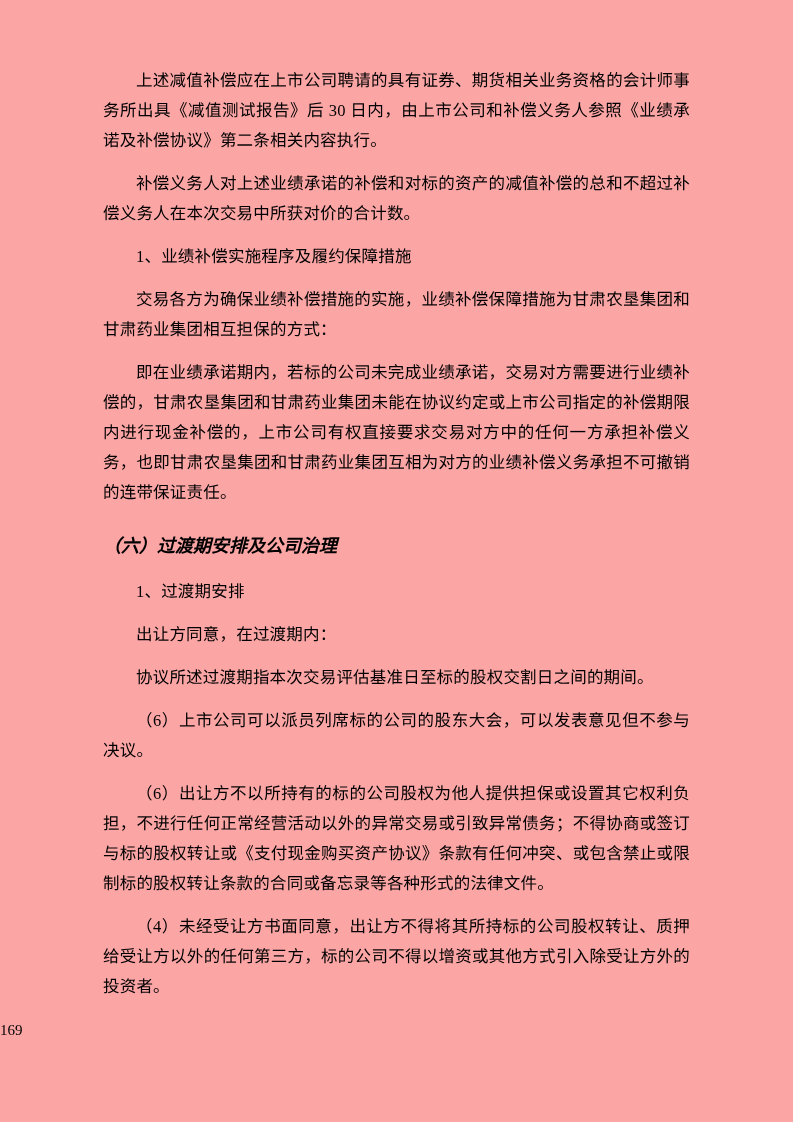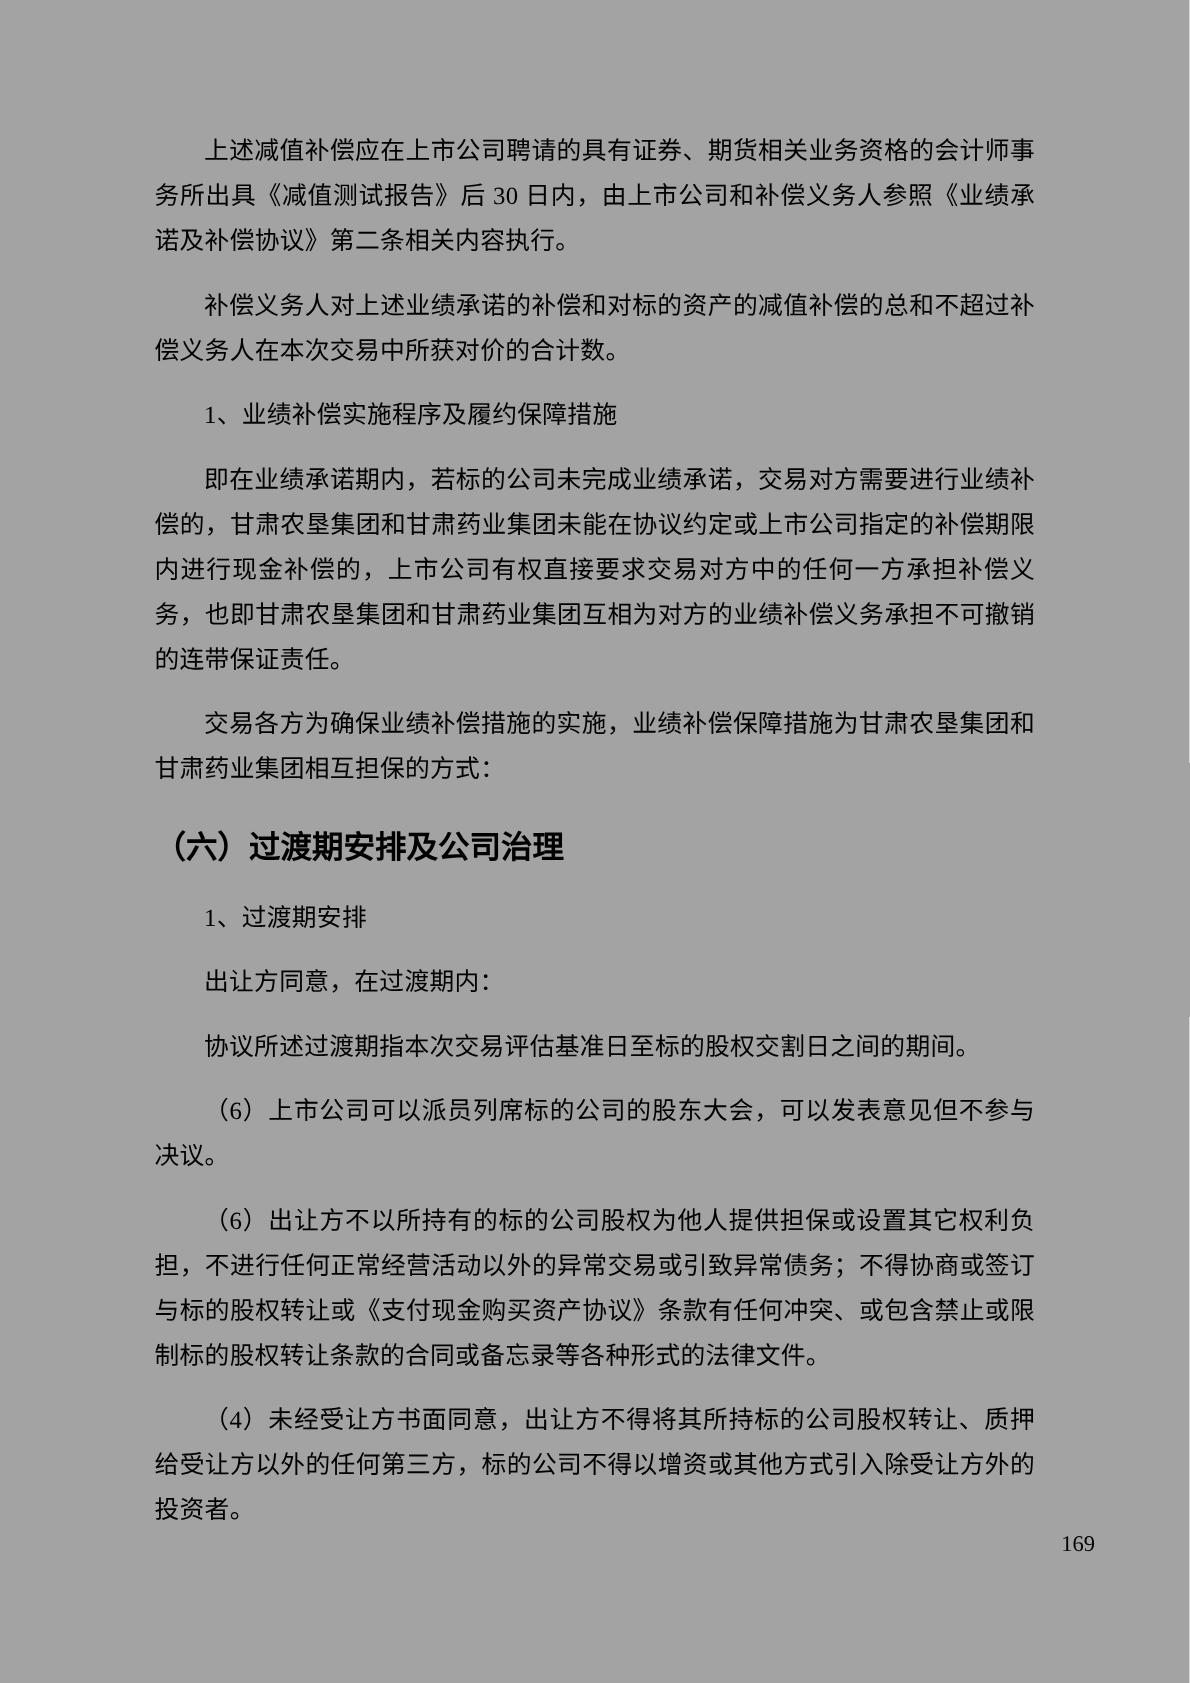--- a/index.html
+++ b/index.html
@@ -4,67 +4,68 @@
 <style>
   html, body {
     margin: 0;
     padding: 0;
     background: #ffffff;
   }
   .page {
     position: relative;
     width: 793px;
     height: 1122px;
-    background: #a3a3a3;
+    background: #fca5a5;
     box-sizing: border-box;
-    padding: 86px 103px 0 103px;
+    padding: 66px 103px 0 103px;
     overflow: hidden;
     color: #000000;
     font-family: "Liberation Serif", "DejaVu Serif", serif;
   }
   .para {
     font-size: 16.5px;
     line-height: 30px;
     text-align: justify;
     text-indent: 2em;
     margin: 0 0 13px 0;
     letter-spacing: 0.2px;
   }
   .section-heading {
     font-family: "Liberation Sans", "DejaVu Sans", sans-serif;
     font-weight: bold;
-    font-size: 21px;
+    font-size: 18px;
     line-height: 32px;
     text-indent: 0;
     margin: 22px 0 15px 0;
+    font-style: italic;
   }
   .page-number {
     position: absolute;
     top: 1020px;
     left: 0;
     width: 730px;
-    text-align: right;
+    text-align: left;
     font-size: 15px;
     line-height: 20px;
   }
 </style>
 </head>
 <body>
 
 <div class="page">
 
   <p class="para">上述减值补偿应在上市公司聘请的具有证券、期货相关业务资格的会计师事务所出具《减值测试报告》后 30 日内，由上市公司和补偿义务人参照《业绩承诺及补偿协议》第二条相关内容执行。</p>
 
   <p class="para">补偿义务人对上述业绩承诺的补偿和对标的资产的减值补偿的总和不超过补偿义务人在本次交易中所获对价的合计数。</p>
 
   <p class="para">1、业绩补偿实施程序及履约保障措施</p>
 
+  <p class="para">交易各方为确保业绩补偿措施的实施，业绩补偿保障措施为甘肃农垦集团和甘肃药业集团相互担保的方式：</p>
+
   <p class="para">即在业绩承诺期内，若标的公司未完成业绩承诺，交易对方需要进行业绩补偿的，甘肃农垦集团和甘肃药业集团未能在协议约定或上市公司指定的补偿期限内进行现金补偿的，上市公司有权直接要求交易对方中的任何一方承担补偿义务，也即甘肃农垦集团和甘肃药业集团互相为对方的业绩补偿义务承担不可撤销的连带保证责任。</p>
-
-  <p class="para">交易各方为确保业绩补偿措施的实施，业绩补偿保障措施为甘肃农垦集团和甘肃药业集团相互担保的方式：</p>
 
   <h2 class="section-heading">（六）过渡期安排及公司治理</h2>
 
   <p class="para">1、过渡期安排</p>
 
   <p class="para">出让方同意，在过渡期内：</p>
 
   <p class="para">协议所述过渡期指本次交易评估基准日至标的股权交割日之间的期间。</p>
 
   <p class="para">（6）上市公司可以派员列席标的公司的股东大会，可以发表意见但不参与决议。</p>

